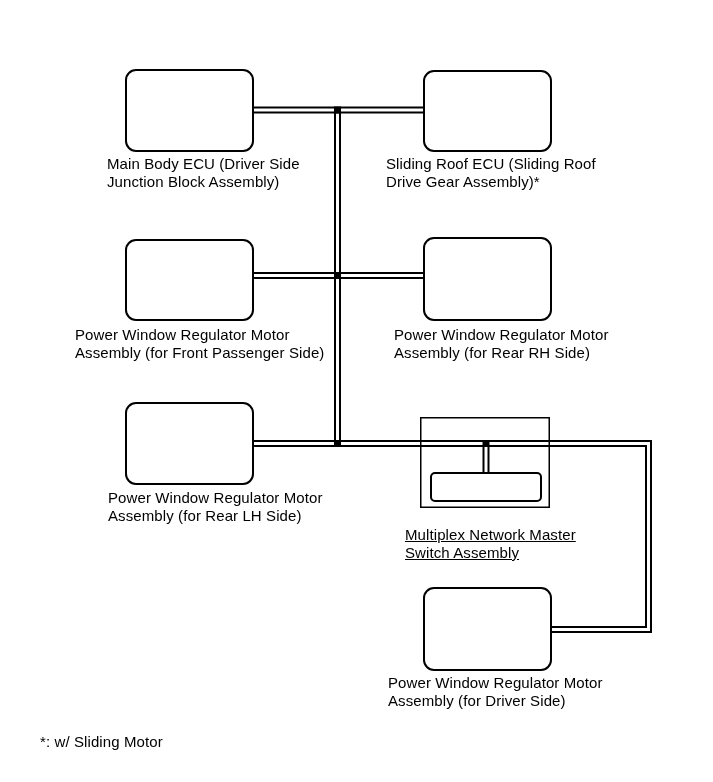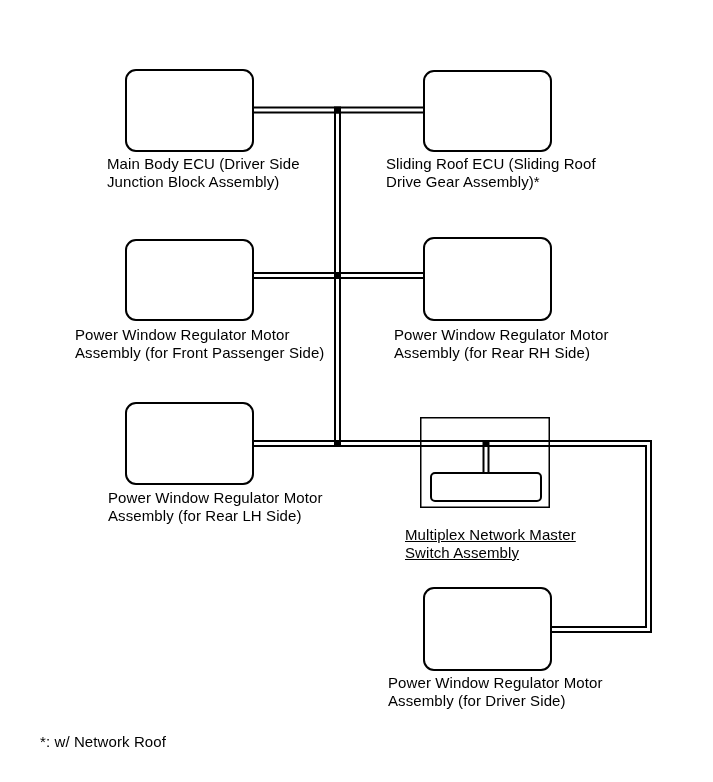--- a/index.html
+++ b/index.html
@@ -105,15 +105,15 @@
 
   <div class="label" style="left:108px; top:489px;">Power Window Regulator Motor
 Assembly (for Rear LH Side)</div>
 
   <div class="label" style="left:405px; top:526px;text-decoration:underline;">Multiplex Network Master
 Switch Assembly</div>
 
   <div class="label" style="left:388px; top:674px;">Power Window Regulator Motor
 Assembly (for Driver Side)</div>
 
-  <div class="label" style="left:40px; top:733px;">*: w/ Network Roof</div>
+  <div class="label" style="left:40px; top:733px;">*: w/ Sliding Motor</div>
 
 </div>
 
 </body></html>

